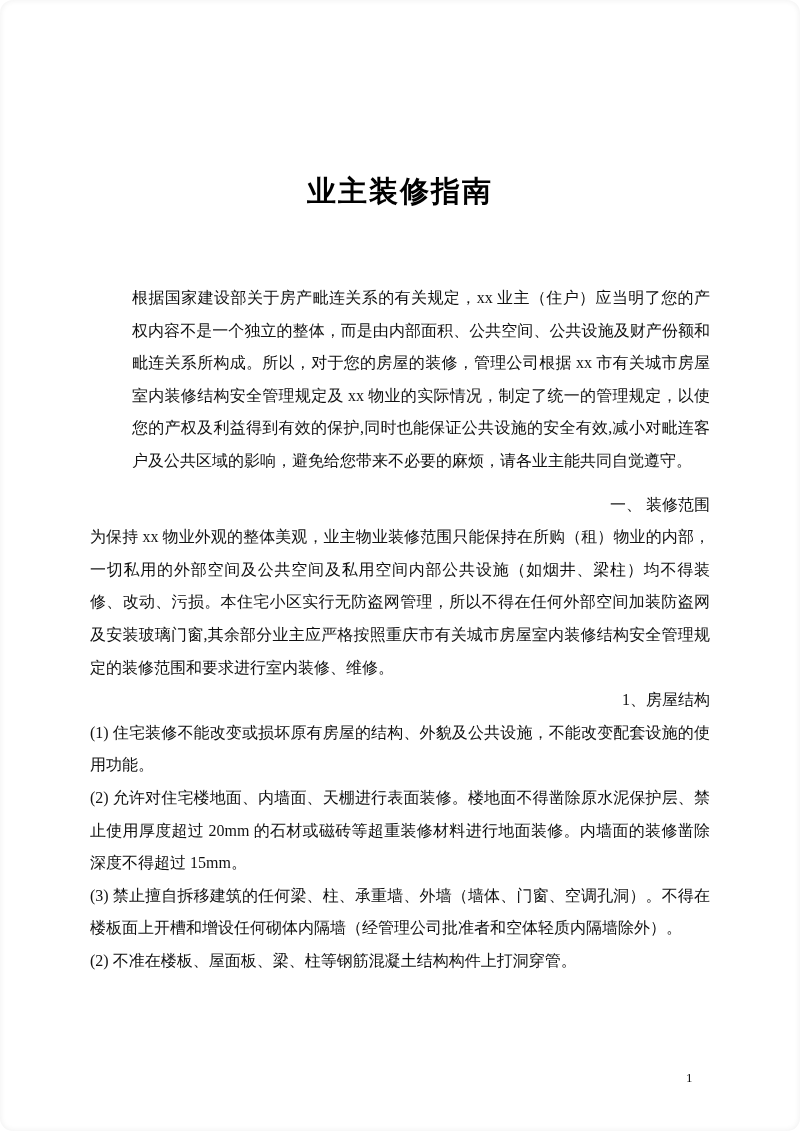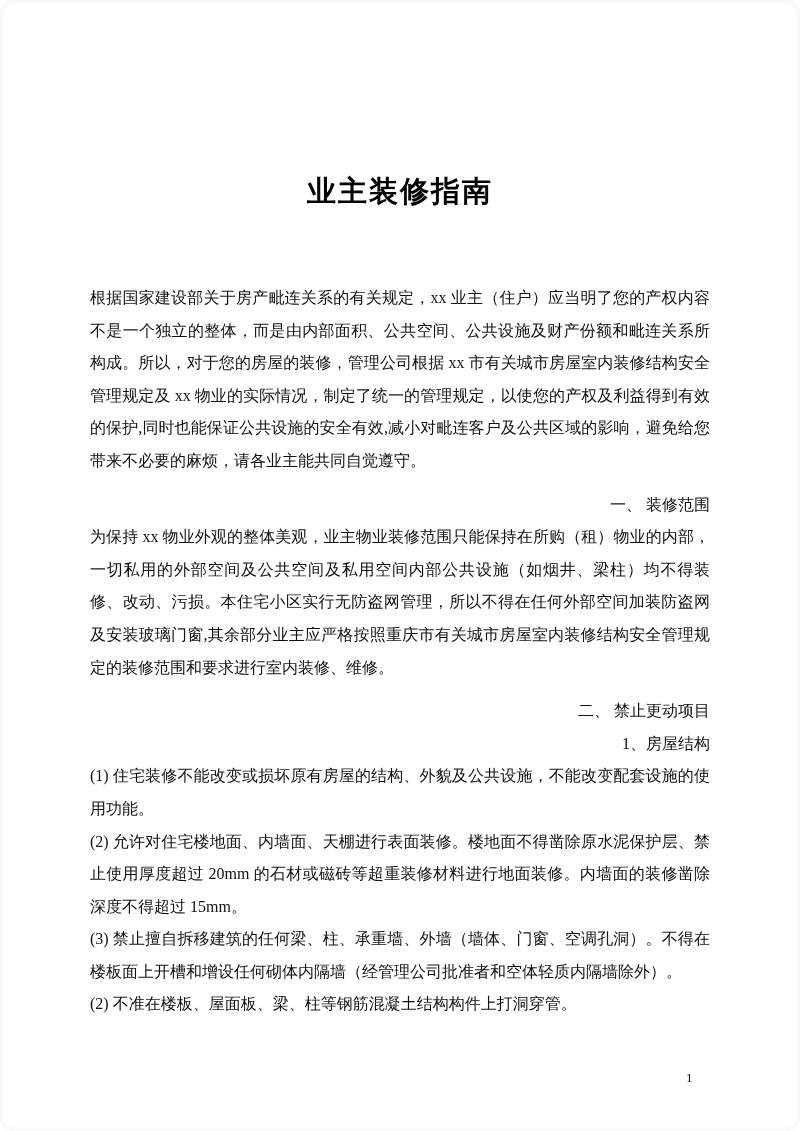--- a/index.html
+++ b/index.html
@@ -27,20 +27,21 @@
     color: #000000;
   }
   .body-text {
     font-size: 16px;
     line-height: 32.6px;
     text-align: justify;
     text-justify: inter-ideograph;
   }
   .intro {
     margin-top: 72px;
+    margin-left: 42px;
   }
   .section-heading {
     font-size: 16px;
     line-height: 32.6px;
     margin-top: 11px;
     text-align: right;
   }
   .sub-heading {
     font-size: 16px;
     line-height: 32.6px;
@@ -64,21 +65,20 @@
     <h1 class="doc-title">业主装修指南</h1>
 
     <p class="body-text intro">根据国家建设部关于房产毗连关系的有关规定，xx 业主（住户）应当明了您的产权内容不是一个独立的整体，而是由内部面积、公共空间、公共设施及财产份额和毗连关系所构成。所以，对于您的房屋的装修，管理公司根据 xx 市有关城市房屋室内装修结构安全管理规定及 xx 物业的实际情况，制定了统一的管理规定，以使您的产权及利益得到有效的保护,同时也能保证公共设施的安全有效,减小对毗连客户及公共区域的影响，避免给您带来不必要的麻烦，请各业主能共同自觉遵守。</p>
 
     <div>
       <div class="section-heading">一、 装修范围</div>
       <p class="body-text">为保持 xx 物业外观的整体美观，业主物业装修范围只能保持在所购（租）物业的内部，一切私用的外部空间及公共空间及私用空间内部公共设施（如烟井、梁柱）均不得装修、改动、污损。本住宅小区实行无防盗网管理，所以不得在任何外部空间加装防盗网及安装玻璃门窗,其余部分业主应严格按照重庆市有关城市房屋室内装修结构安全管理规定的装修范围和要求进行室内装修、维修。</p>
     </div>
 
     <div>
-      <div class="section-heading">二、 禁止更动项目</div>
       <div class="sub-heading">1、房屋结构</div>
       <p class="body-text">(1) 住宅装修不能改变或损坏原有房屋的结构、外貌及公共设施，不能改变配套设施的使用功能。</p>
       <p class="body-text">(2) 允许对住宅楼地面、内墙面、天棚进行表面装修。楼地面不得凿除原水泥保护层、禁止使用厚度超过 20mm 的石材或磁砖等超重装修材料进行地面装修。内墙面的装修凿除深度不得超过 15mm。</p>
       <p class="body-text">(3) 禁止擅自拆移建筑的任何梁、柱、承重墙、外墙（墙体、门窗、空调孔洞）。不得在楼板面上开槽和增设任何砌体内隔墙（经管理公司批准者和空体轻质内隔墙除外）。</p>
       <p class="body-text">(2) 不准在楼板、屋面板、梁、柱等钢筋混凝土结构构件上打洞穿管。</p>
     </div>
 
   </div>
 
   <div class="page-number">1</div>

